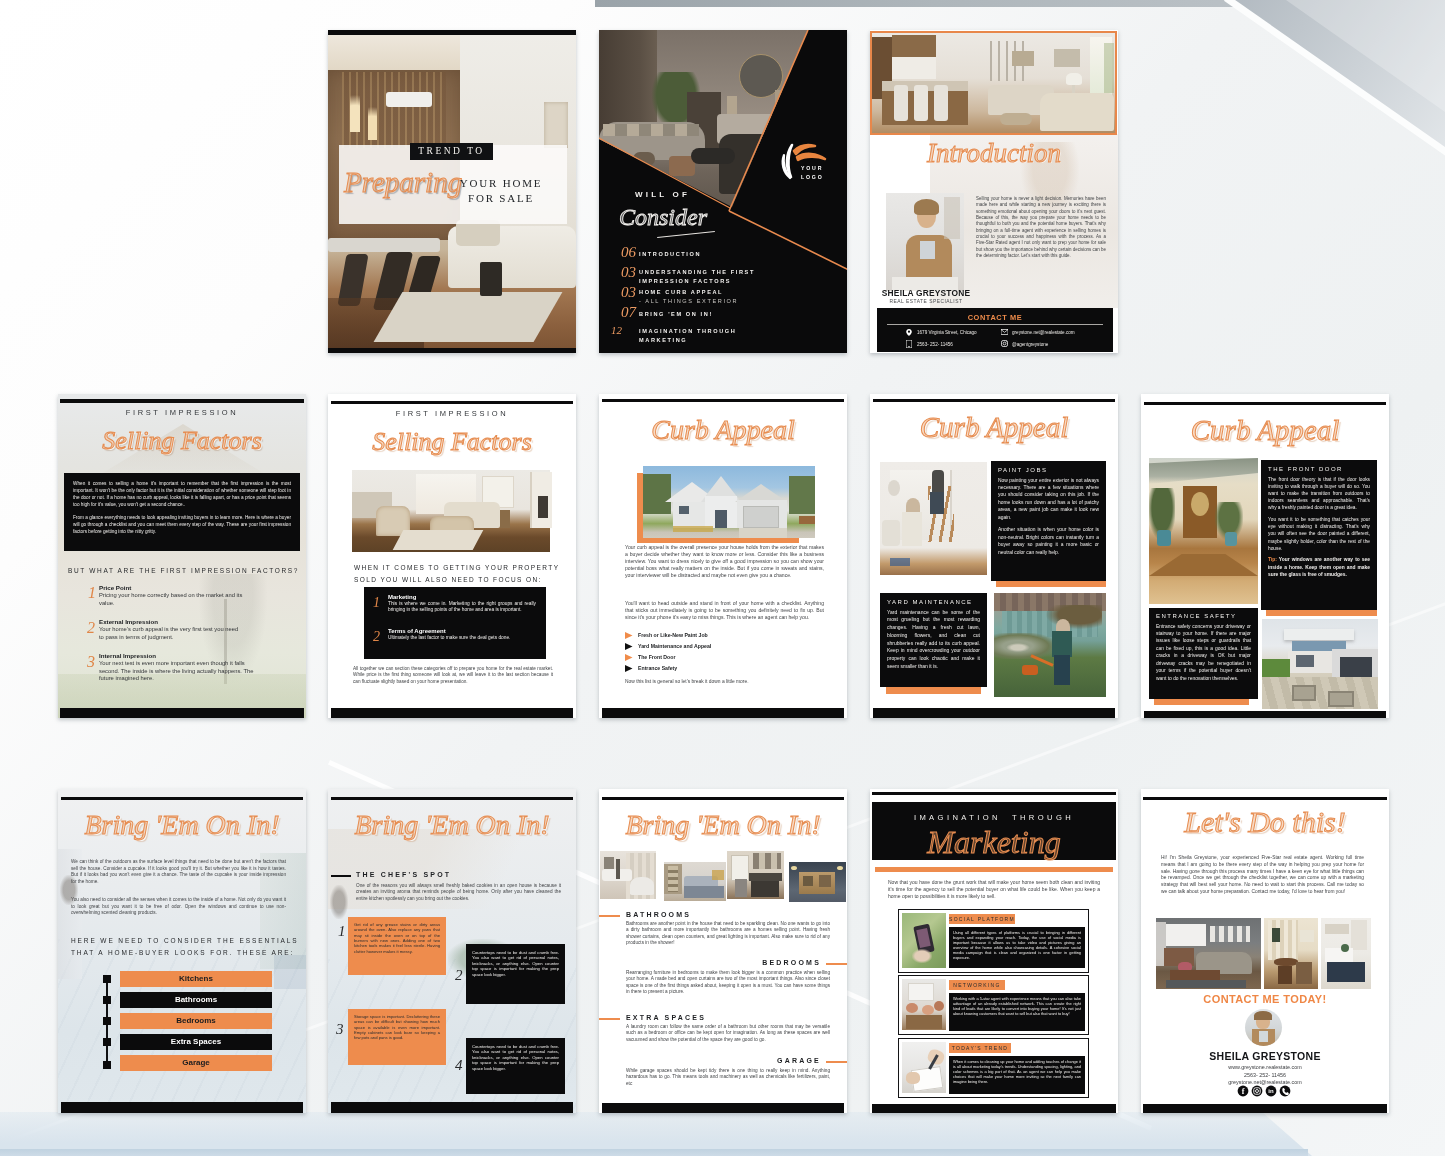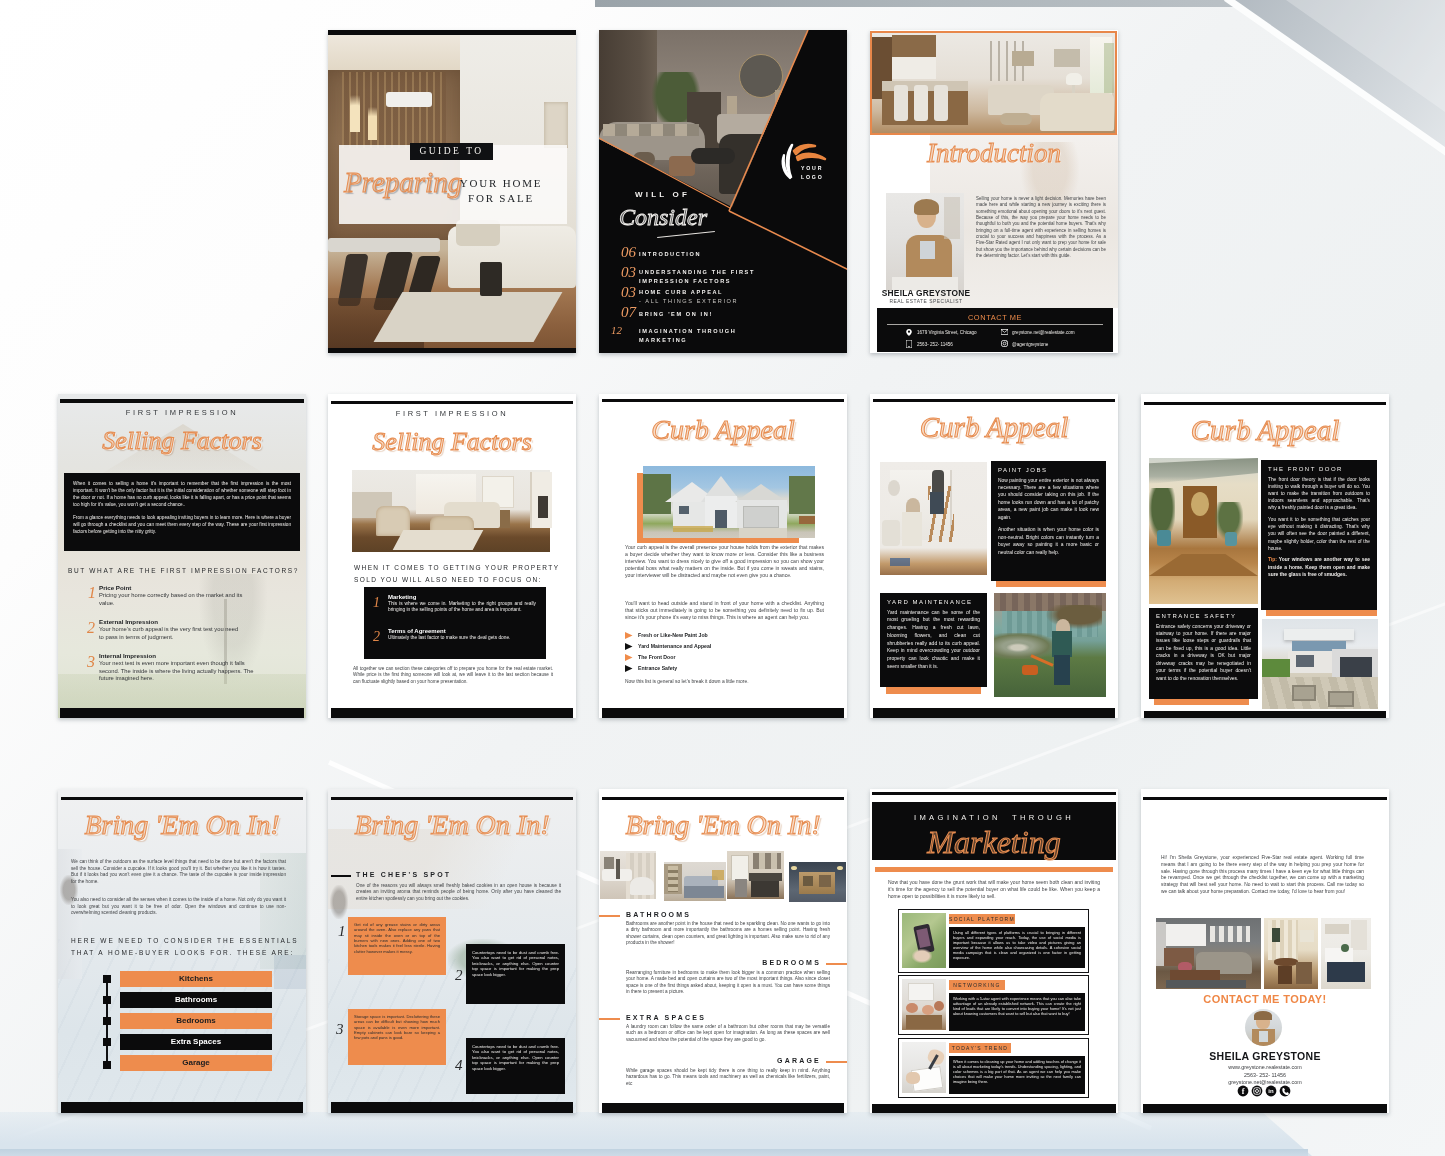--- a/index.html
+++ b/index.html
@@ -69,21 +69,21 @@
  <div class="abs" style="left:14px;top:224px;width:22px;height:52px;background:#3a322b;transform:skewX(-10deg);border-radius:4px"></div>
  <div class="abs" style="left:84px;top:226px;width:22px;height:50px;background:#2e2822;transform:skewX(-16deg);border-radius:4px"></div>
  <div class="abs" style="left:0;top:268px;width:96px;height:55px;background:linear-gradient(180deg,rgba(90,58,34,.55),rgba(72,46,28,.75))"></div>
 
  <div class="abs" style="left:60px;top:262px;width:160px;height:50px;background:#d9d3c6;transform:skewX(-30deg)"></div>
 
  <div class="abs" style="left:152px;top:232px;width:22px;height:34px;background:#2e2a25;border-radius:2px"></div>
 
  <div class="abs" style="left:11px;top:115px;width:228px;height:79px;background:rgba(252,251,249,.88)"></div>
 
- <div class="abs" style="left:82px;top:113px;width:83px;height:17px;background:#101113;color:#f5f3ef;font-family:'Liberation Serif',serif;font-size:9.5px;letter-spacing:2.5px;text-align:center;line-height:17px">GUIDE TO</div>
+ <div class="abs" style="left:82px;top:113px;width:83px;height:17px;background:#101113;color:#f5f3ef;font-family:'Liberation Serif',serif;font-size:9.5px;letter-spacing:2.5px;text-align:center;line-height:17px">TREND TO</div>
 
  <div class="abs script so" style="left:16px;top:138px;font-size:29px;line-height:1;text-shadow:1.5px 1.5px 1px rgba(120,130,140,.55)">Preparing</div>
 
  <div class="abs" style="left:112px;top:146px;width:122px;text-align:center;font-family:'Liberation Serif',serif;font-size:11px;letter-spacing:1.8px;color:#23262a;line-height:1.32">YOUR HOME<br>FOR SALE</div>
 
  <div class="bb" style="left:0;top:0;width:248px;height:5px"></div>
 
  <div class="bb" style="left:0;top:318px;width:248px;height:5px"></div>
 </div>
 
@@ -191,21 +191,21 @@
    <div class="abs" style="left:6px;top:84px;width:66px;height:14px;background:#eceae6"></div>
    <div class="abs" style="left:58px;top:4px;width:16px;height:42px;background:#c9c3b8;opacity:.6"></div>
  </div>
 
  <div class="abs" style="left:0;top:258px;width:112px;text-align:center;font-weight:bold;font-size:8.4px;color:#17181a;letter-spacing:.2px">SHEILA GREYSTONE</div>
  <div class="abs" style="left:0;top:269px;width:112px;text-align:center;font-size:4.9px;color:#4a4c4f;letter-spacing:.5px">REAL ESTATE SPECIALIST</div>
 
  <div class="abs p" style="left:106px;top:166px;width:130px;font-size:4.45px;line-height:1.42">Selling your home is never a light decision. Memories have been made here and while starting a new journey is exciting there is something emotional about opening your doors to it's next guest. Because of this, the way you prepare your home needs to be thoughtful to both you and the potential home buyers. That's why bringing on a full-time agent with experience in selling homes is crucial to your success and happiness with the process. As a Five-Star Rated agent I not only want to prep your home for sale but show you the importance behind why certain decisions can be the determining factor. Let's start with this guide.</div>
 
  <div class="bb" style="left:7px;top:278px;width:236px;height:44px">
-   <div class="abs ctr" style="top:5px;color:#ef8c4b;font-weight:normal;font-size:7.4px;letter-spacing:.6px">CONTACT ME</div>
+   <div class="abs ctr" style="top:5px;color:#ef8c4b;font-weight:bold;font-size:7.4px;letter-spacing:.6px">CONTACT ME</div>
    <div class="abs" style="left:10px;top:15.5px;width:216px;height:1.2px;background:#a9a7a4"></div>
    <svg class="abs" style="left:29px;top:20.5px" width="6" height="7" viewBox="0 0 8 10">
         <path d="M4 0C1.8 0 0 1.8 0 4c0 3 4 6 4 6s4-3 4-6C8 1.8 6.2 0 4 0zm0 5.4A1.6 1.6 0 114 2.2a1.6 1.6 0 010 3.2z" fill="#fff"></path>
       </svg>
    <div class="abs" style="left:40px;top:21.5px;color:#eceae7;font-size:4.6px">1679 Virginia Street, Chicago</div>
    <svg class="abs" style="left:29px;top:32px" width="6" height="8" viewBox="0 0 6 8">
         <rect x="0" y="0" width="6" height="8" rx="1" fill="none" stroke="#fff" stroke-width="0.9"></rect>
         <rect x="2" y="6.4" width="2" height="0.8" fill="#fff"></rect>
       </svg>
    <div class="abs" style="left:40px;top:33.5px;color:#eceae7;font-size:4.6px">2563- 252- 11456</div>
@@ -644,20 +644,21 @@
    </div>
  </div>
 
  <div class="bb" style="left:2px;top:315px;width:244px;height:9px"></div>
 </div>
 
 <div id="pg13" class="page r3" style="left:1141px;overflow:hidden">
 
  <div class="bb" style="left:2px;top:8px;width:244px;height:3px"></div>
 
+ <div class="abs script so ctr" style="top:16px;font-size:30px;text-shadow:1.4px 1.4px 0 rgba(255,255,255,.75),2.4px 2.4px 1px rgba(200,150,110,.4)">Let's Do this!</div>
 
  <div class="abs p" style="left:20px;top:66px;width:203px;font-size:4.85px;line-height:1.4">Hi! I'm Sheila Greystone, your experienced Five-Star real estate agent. Working full time means that I am going to be there every step of the way in helping you prep your home for sale. Having gone through this process many times I have a keen eye for what little things can be revamped. Once we get through the checklist together, we can come up with a marketing strategy that will best sell your home. No need to wait to start this process. Call me today so we can talk about your home preparation. Contact me today, I'd love to hear from you!</div>
 
  <div class="abs" style="left:15px;top:129px;width:105px;height:71px;background:linear-gradient(180deg,#6e7173 0%,#7b7e80 35%,#8a8276 55%,#6b5844 75%,#7d6750 100%)">
    <div class="abs" style="left:10px;top:6px;width:40px;height:22px;background:#f1f0ee"></div>
    <div class="abs" style="left:54px;top:8px;width:40px;height:16px;background:repeating-linear-gradient(90deg,#e8e6e2 0 5px,#8a8d8f 5px 9px)"></div>
    <div class="abs" style="left:0;top:4px;width:10px;height:44px;background:#d8d6d2;opacity:.85"></div>
    <div class="abs" style="left:8px;top:30px;width:30px;height:18px;background:#7d5a44"></div>
    <div class="abs" style="left:40px;top:34px;width:56px;height:22px;background:#9b9589;border-radius:6px 10px 2px 2px"></div>
    <div class="abs" style="left:22px;top:44px;width:14px;height:10px;background:#b25b66;border-radius:40%"></div>

